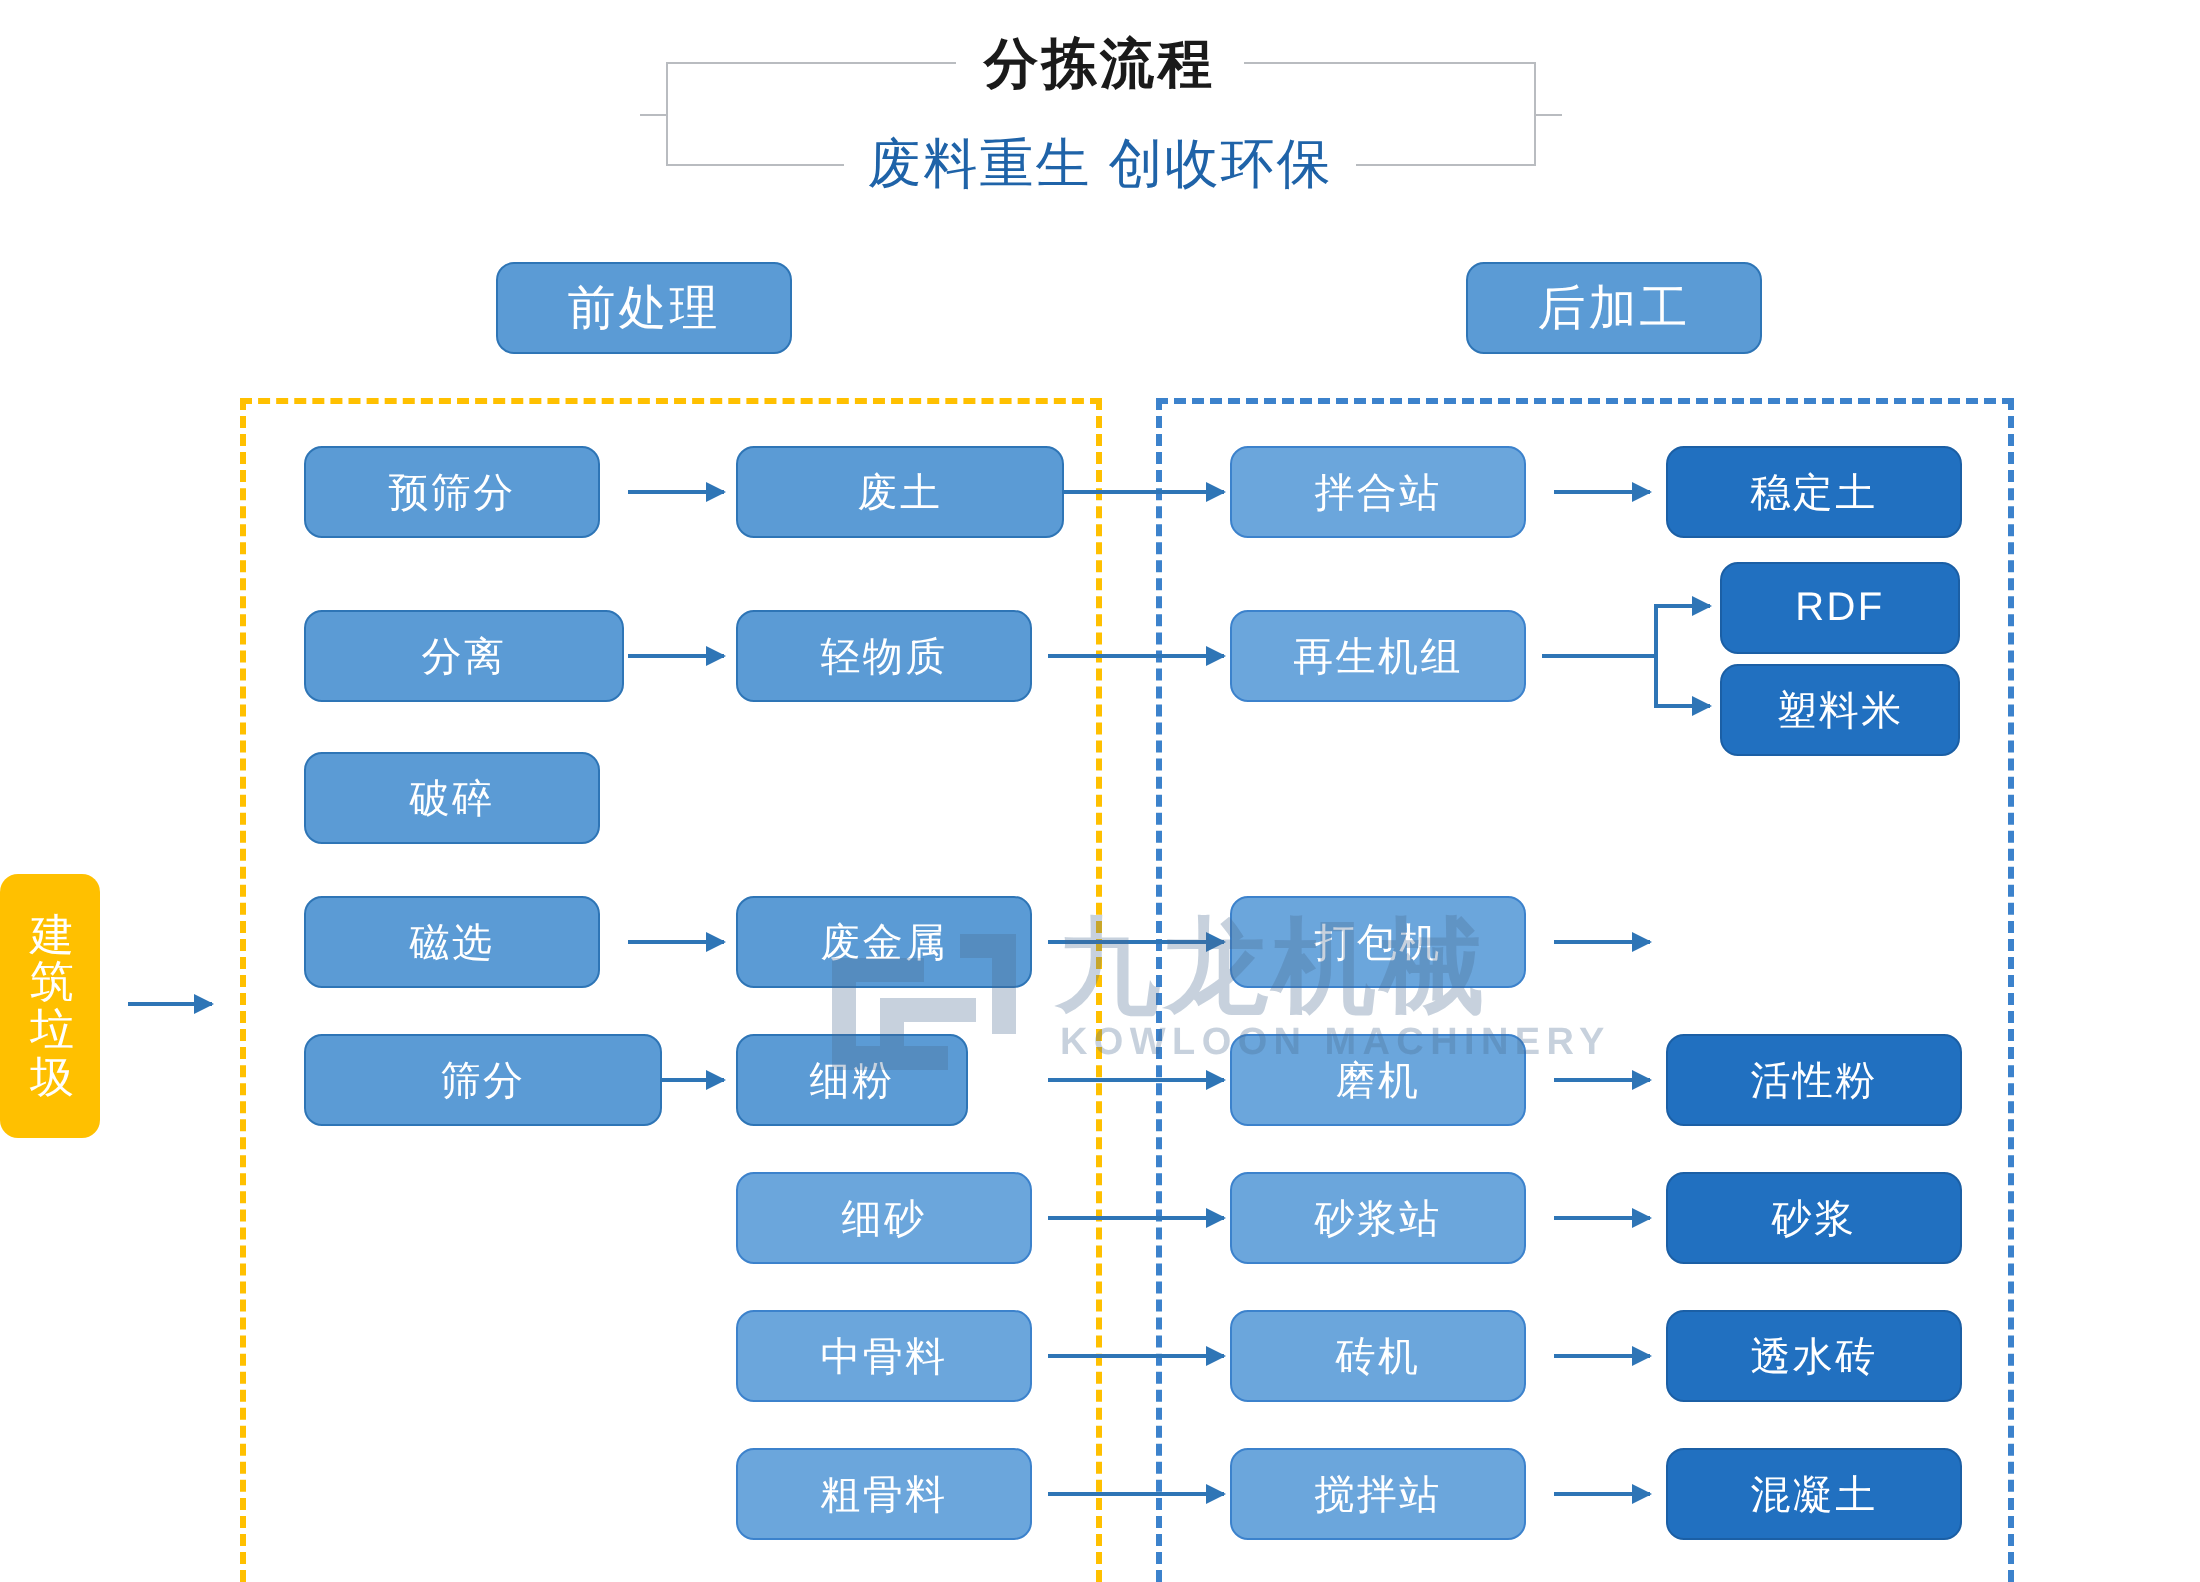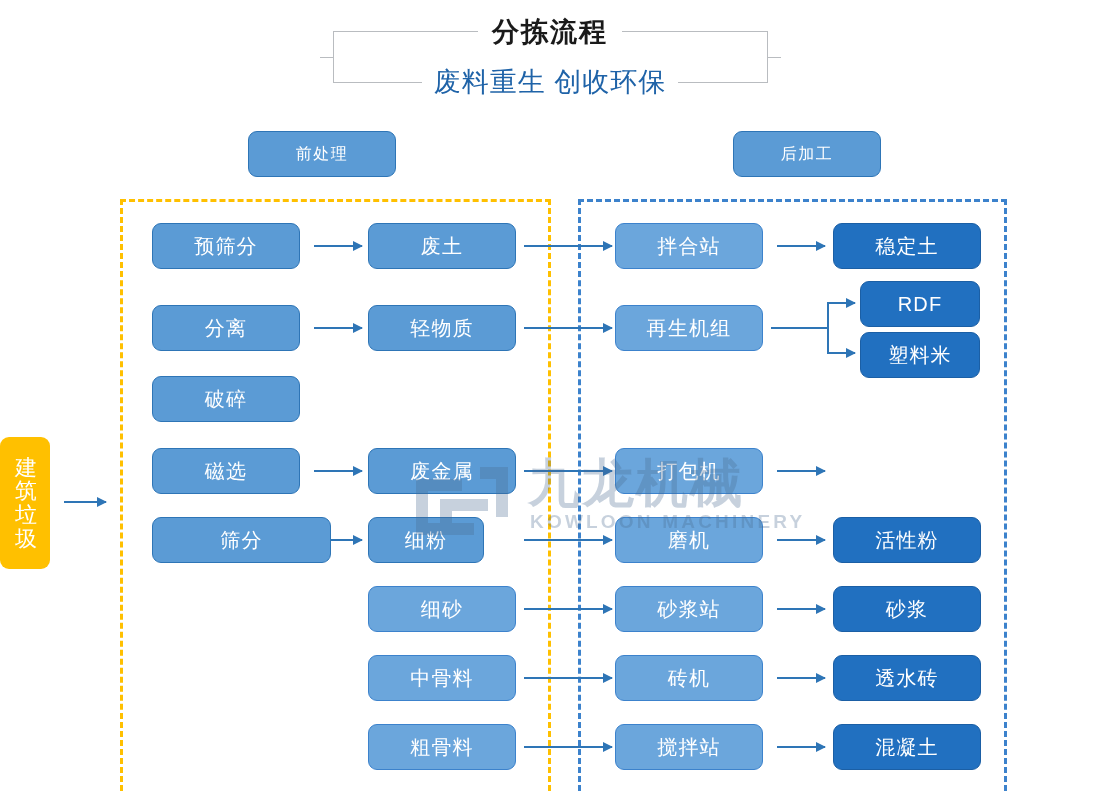--- a/index.html
+++ b/index.html
@@ -132,21 +132,21 @@
   }
 
   
   .stage {
     position: absolute;
     height: 46px;
     border-radius: 9px;
     background: #5B9BD5;
     border: 1.6px solid #2E75B6;
     color: #ffffff;
-    font-size: 16px;
+    font-size: 24px;
     display: flex;
     align-items: center;
     justify-content: center;
     letter-spacing: 1.5px;
     z-index: 4;
   }
   .stage.pre  { left: 248px; top: 131px; width: 148px; }
   .stage.post { left: 733px; top: 131px; width: 148px; }
 
   
@@ -255,33 +255,33 @@
 
   <div class="source">
       <span class="vtxt">建筑垃圾</span>
     </div>
   <div class="arrow" style="left:64px; top:501px; width:42px;"></div>
 
   <div class="node c1" style="left:152px; top:223px; width:148px;">
       <span>预筛分</span>
     </div>
   <div class="arrow" style="left:314px; top:245px; width:48px;"></div>
-  <div class="node c2" style="left:368px; top:223px; width:148px;">
+  <div class="node c2" style="left:368px; top:223px; width:164px;">
       <span>废土</span>
     </div>
   <div class="arrow" style="left:524px; top:245px; width:88px;"></div>
   <div class="node c3" style="left:615px; top:223px; width:148px;">
       <span>拌合站</span>
     </div>
   <div class="arrow" style="left:777px; top:245px; width:48px;"></div>
   <div class="node c4" style="left:833px; top:223px; width:148px;">
       <span>稳定土</span>
     </div>
 
-  <div class="node c1" style="left:152px; top:305px; width:148px;">
+  <div class="node c1" style="left:152px; top:305px; width:160px;">
       <span>分离</span>
     </div>
   <div class="arrow" style="left:314px; top:327px; width:48px;"></div>
   <div class="node c2" style="left:368px; top:305px; width:148px;">
       <span>轻物质</span>
     </div>
   <div class="arrow" style="left:524px; top:327px; width:88px;"></div>
   <div class="node c3" style="left:615px; top:305px; width:148px;">
       <span>再生机组</span>
     </div>

